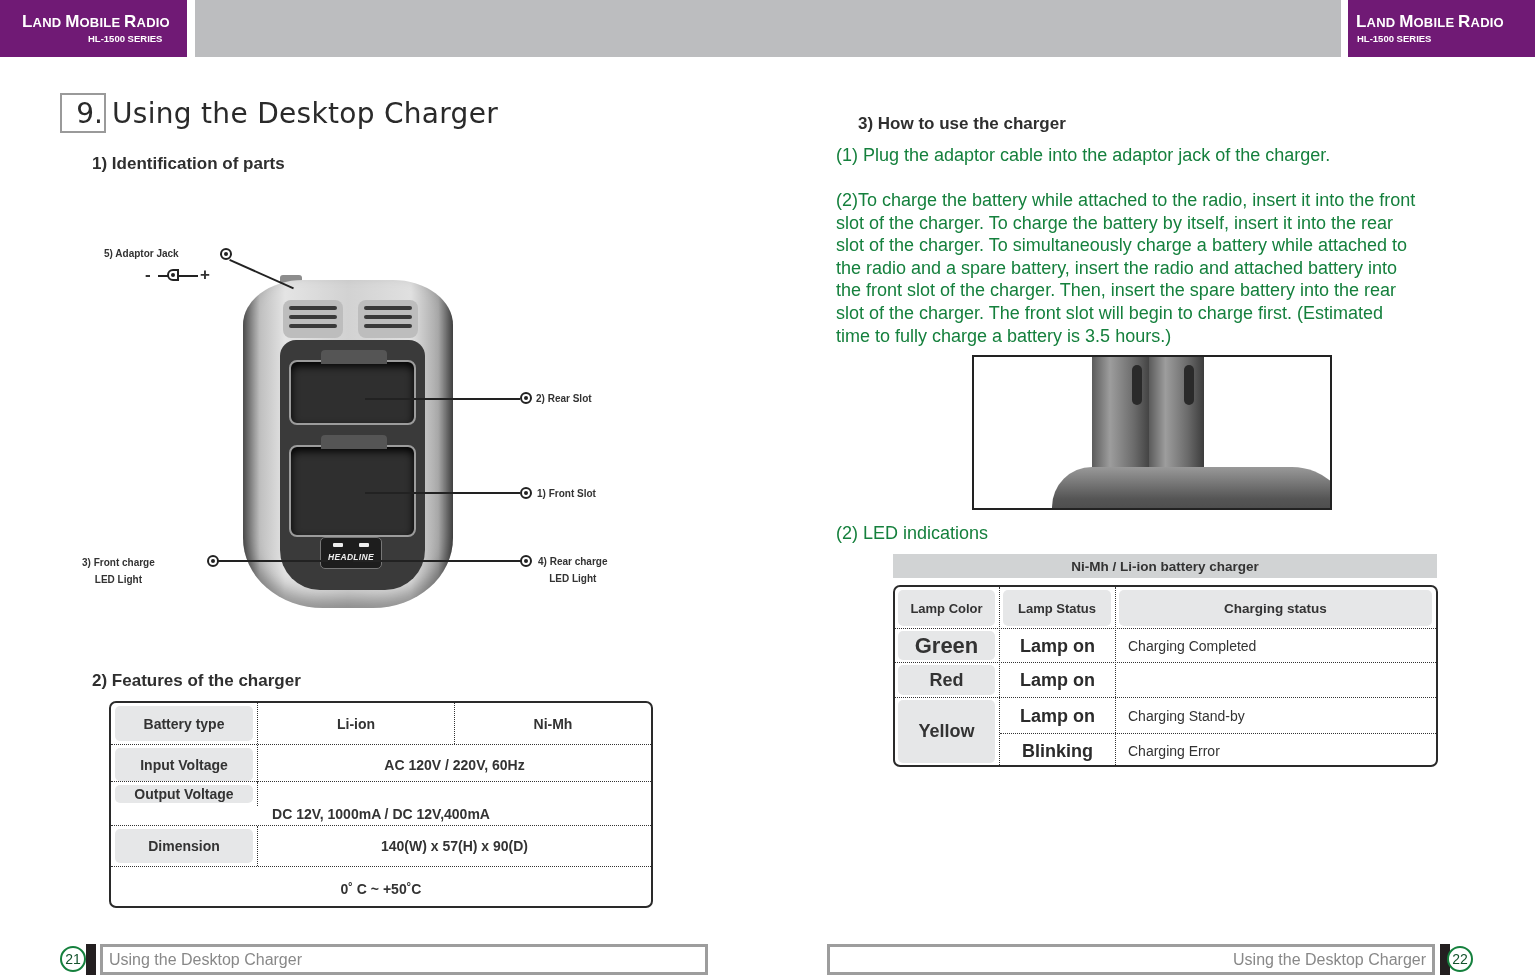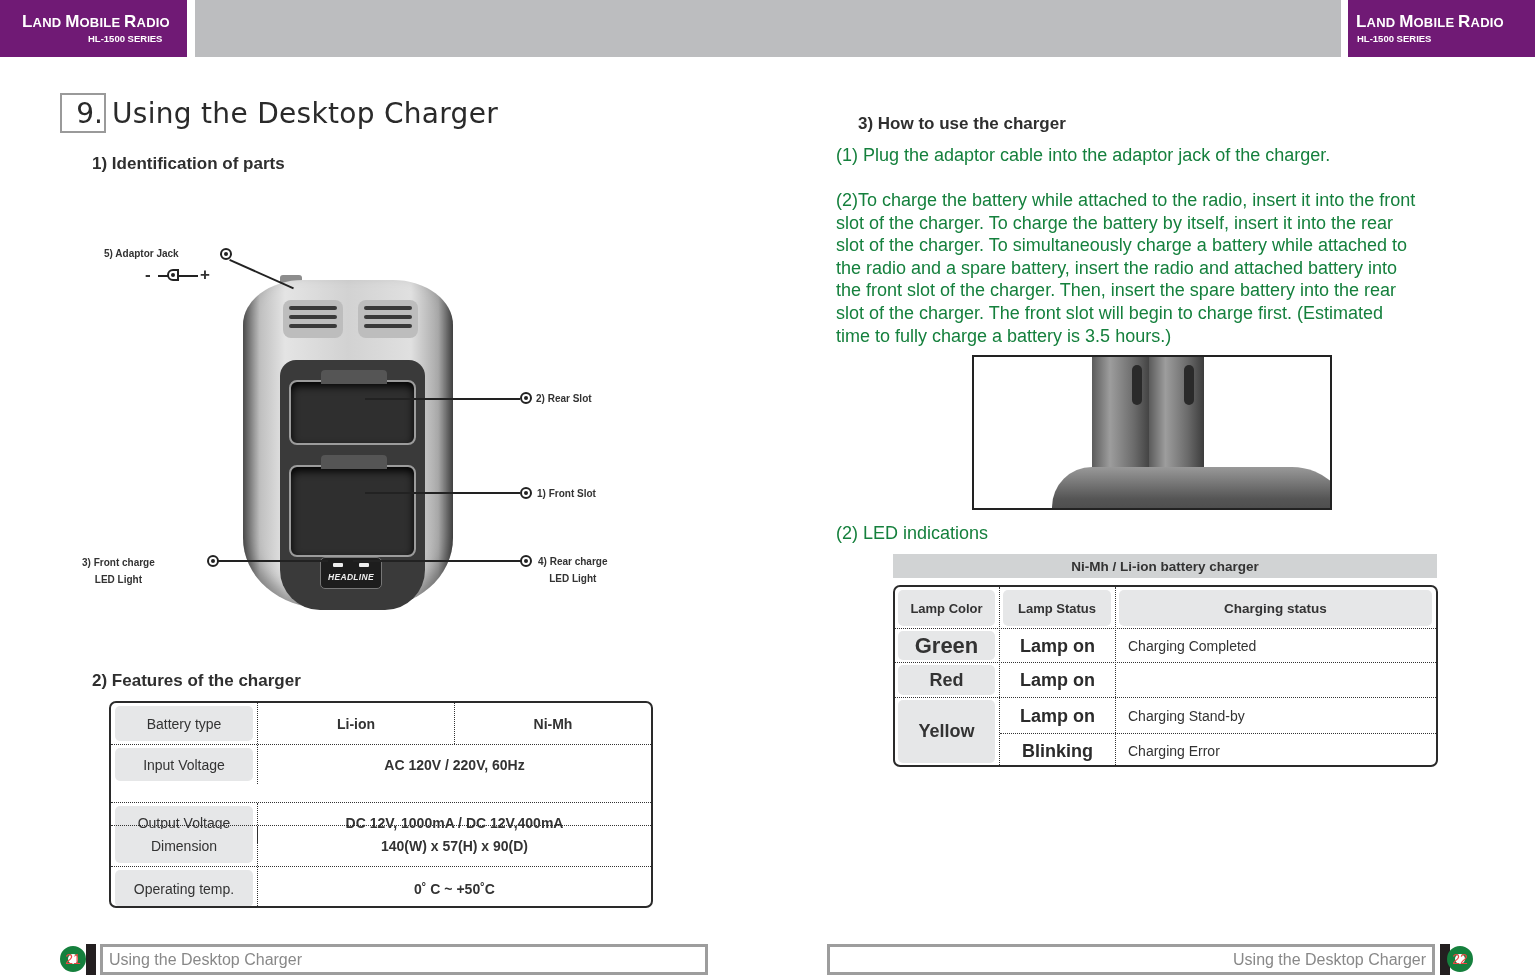--- a/index.html
+++ b/index.html
@@ -31,38 +31,38 @@
   .callout { position: absolute; font-weight: bold; font-size: 10px; color: #333; line-height: 17px; text-align: center; white-space: nowrap; }
   .dot { position: absolute; width: 12px; height: 12px; border: 2px solid #222; border-radius: 50%; background: #fff; }
   .dot::after { content: ""; position: absolute; left: 2px; top: 2px; width: 4px; height: 4px; border-radius: 50%; background: #222; }
   .line { position: absolute; height: 2px; background: #222; }
 
   .charger { position: absolute; left: 173px; top: 45px; width: 210px; height: 328px; border-radius: 60px 60px 80px 80px / 45px 45px 70px 70px;
     background: linear-gradient(90deg, #5a5a5a 0%, #bfbfbf 8%, #e4e4e4 20%, #d2d2d2 50%, #e0e0e0 80%, #a9a9a9 93%, #4d4d4d 100%); box-shadow: inset 0 -10px 16px rgba(0,0,0,0.35); }
   .jack-stub { position: absolute; left: 210px; top: 40px; width: 22px; height: 10px; background: #8d8d8d; border-radius: 3px 3px 0 0; }
   .vent { position: absolute; top: 20px; width: 60px; height: 38px; background: #bdbdbd; border-radius: 8px; padding: 6px 6px; }
   .vent span { display: block; height: 4px; margin-bottom: 5px; background: #3a3a3a; border-radius: 3px; }
-  .well { position: absolute; left: 37px; top: 80px; width: 145px; height: 250px; border-radius: 16px 16px 40px 40px; background: #3a3a3a; }
+  .well { position: absolute; left: 37px; top: 60px; width: 145px; height: 250px; border-radius: 16px 16px 40px 40px; background: #3a3a3a; }
   .slot { position: absolute; left: 9px; width: 127px; background: #2f2f2f; border: 2px solid #9c9c9c; border-radius: 8px; box-shadow: inset 0 4px 8px #000; }
   .slot-tab { position: absolute; left: 30px; top: -12px; width: 66px; height: 14px; background: #555; border-radius: 4px 4px 0 0; }
   .ledbox { position: absolute; left: 40px; top: 197px; width: 62px; height: 32px; background: #1d1d1d; border: 1px solid #777; border-radius: 5px; }
   .led { position: absolute; top: 5px; width: 10px; height: 4px; background: #eee; border-radius: 1px; }
   .logo { position: absolute; left: 0; right: 0; top: 14px; text-align: center; font-weight: bold; font-style: italic; font-size: 8.5px; color: #eee; letter-spacing: 0.3px; }
 
   
   .feat { position: absolute; left: 109px; top: 701px; width: 544px; height: 207px; border: 2px solid #2a2a2a; border-radius: 7px; overflow: hidden; }
   .feat-row { position: absolute; left: 0; right: 0; display: flex; }
   .feat-row + .feat-row { border-top: 1.5px dotted #333; }
   .feat-lbl { width: 147px; height: 100%; padding: 3px 4px; border-right: 1.5px dotted #333; }
-  .feat-lbl div { width: 100%; height: 100%; background: #e6e7e8; border-radius: 5px; display: flex; align-items: center; justify-content: center; font-weight: normal; font-size: 14px; color: #333; }
+  .feat-lbl div { width: 100%; height: 100%; background: #e6e7e8; border-radius: 5px; display: flex; align-items: center; justify-content: center; font-weight: bold; font-size: 14px; color: #333; }
   .feat-val { flex: 1; display: flex; align-items: center; justify-content: center; font-weight: bold; font-size: 14px; color: #333; }
   .feat-val.split { border-right: 1.5px dotted #333; }
 
   
-  .pnum { position: absolute; top: 946px; width: 26px; height: 26px; border: 8px solid #15803d; border-radius: 50%; font-size: 14px; display: flex; align-items: center; justify-content: center; color: #ef4444; background: #fff; }
+  .pnum { position: absolute; top: 946px; width: 26px; height: 26px; border: 2px solid #15803d; border-radius: 50%; font-size: 14px; display: flex; align-items: center; justify-content: center; color: #14532d; background: #fff; }
   .pbar { position: absolute; top: 944px; width: 10px; height: 31px; background: #231f20; }
   .foot { position: absolute; top: 944px; height: 31px; border: 3px solid #9d9d9d; font-size: 16px; color: #888; display: flex; align-items: center; padding: 0 6px; }
 
   
   .para { position: absolute; left: 836px; font-size: 18px; color: #15803d; line-height: 22.6px; width: 590px; }
   .photo { position: absolute; left: 972px; top: 355px; width: 360px; height: 155px; border: 2px solid #222; overflow: hidden; background: #fff; }
   .handset { position: absolute; top: 0; width: 60px; height: 155px; border-radius: 0 0 0 0; background: linear-gradient(90deg, #5b5b5b, #9d9d9d 30%, #6b6b6b 70%, #3c3c3c); }
   .grip { position: absolute; top: 8px; width: 10px; height: 40px; background: #2a2a2a; border-radius: 5px; }
   .base { position: absolute; left: 78px; top: 110px; width: 300px; height: 80px; border-radius: 40px 60px 0 0; background: linear-gradient(180deg, #999 0%, #555 40%, #333 100%); }
 
@@ -165,36 +165,33 @@
       </div>
     <div class="feat-val split">Li-ion</div>
     <div class="feat-val">Ni-Mh</div>
   </div>
   <div class="feat-row" style="top:41px; height:40px;">
     <div class="feat-lbl">
         <div>Input Voltage</div>
       </div>
     <div class="feat-val">AC 120V / 220V,  60Hz</div>
   </div>
-  <div class="feat-row" style="top:99px; height:41px;">
+  <div class="feat-row" style="top:78px; height:41px;flex-direction:column;">
     <div class="feat-lbl">
         <div>Output Voltage</div>
       </div>
     <div class="feat-val">DC 12V, 1000mA / DC 12V,400mA</div>
   </div>
   <div class="feat-row" style="top:122px; height:41px;">
     <div class="feat-lbl">
         <div>Dimension</div>
       </div>
     <div class="feat-val">140(W) x 57(H) x 90(D)</div>
   </div>
   <div class="feat-row" style="top:163px; height:44px;">
-    <div class="feat-lbl">
-        <div>Operating temp.</div>
-      </div>
     <div class="feat-val">0˚ C ~ +50˚C</div>
   </div>
 </div>
 
 <div class="pnum" style="left:60px;">21</div>
 <div class="pbar" style="left:86px;"></div>
 <div class="foot" style="left:100px; width:608px;">Using the Desktop Charger</div>
 
 <div class="subhead" style="left:858px; top:114px;">3) How to use the charger</div>
 <div class="para" style="top:144px;">(1) Plug the adaptor cable into the adaptor jack of the charger.</div>

